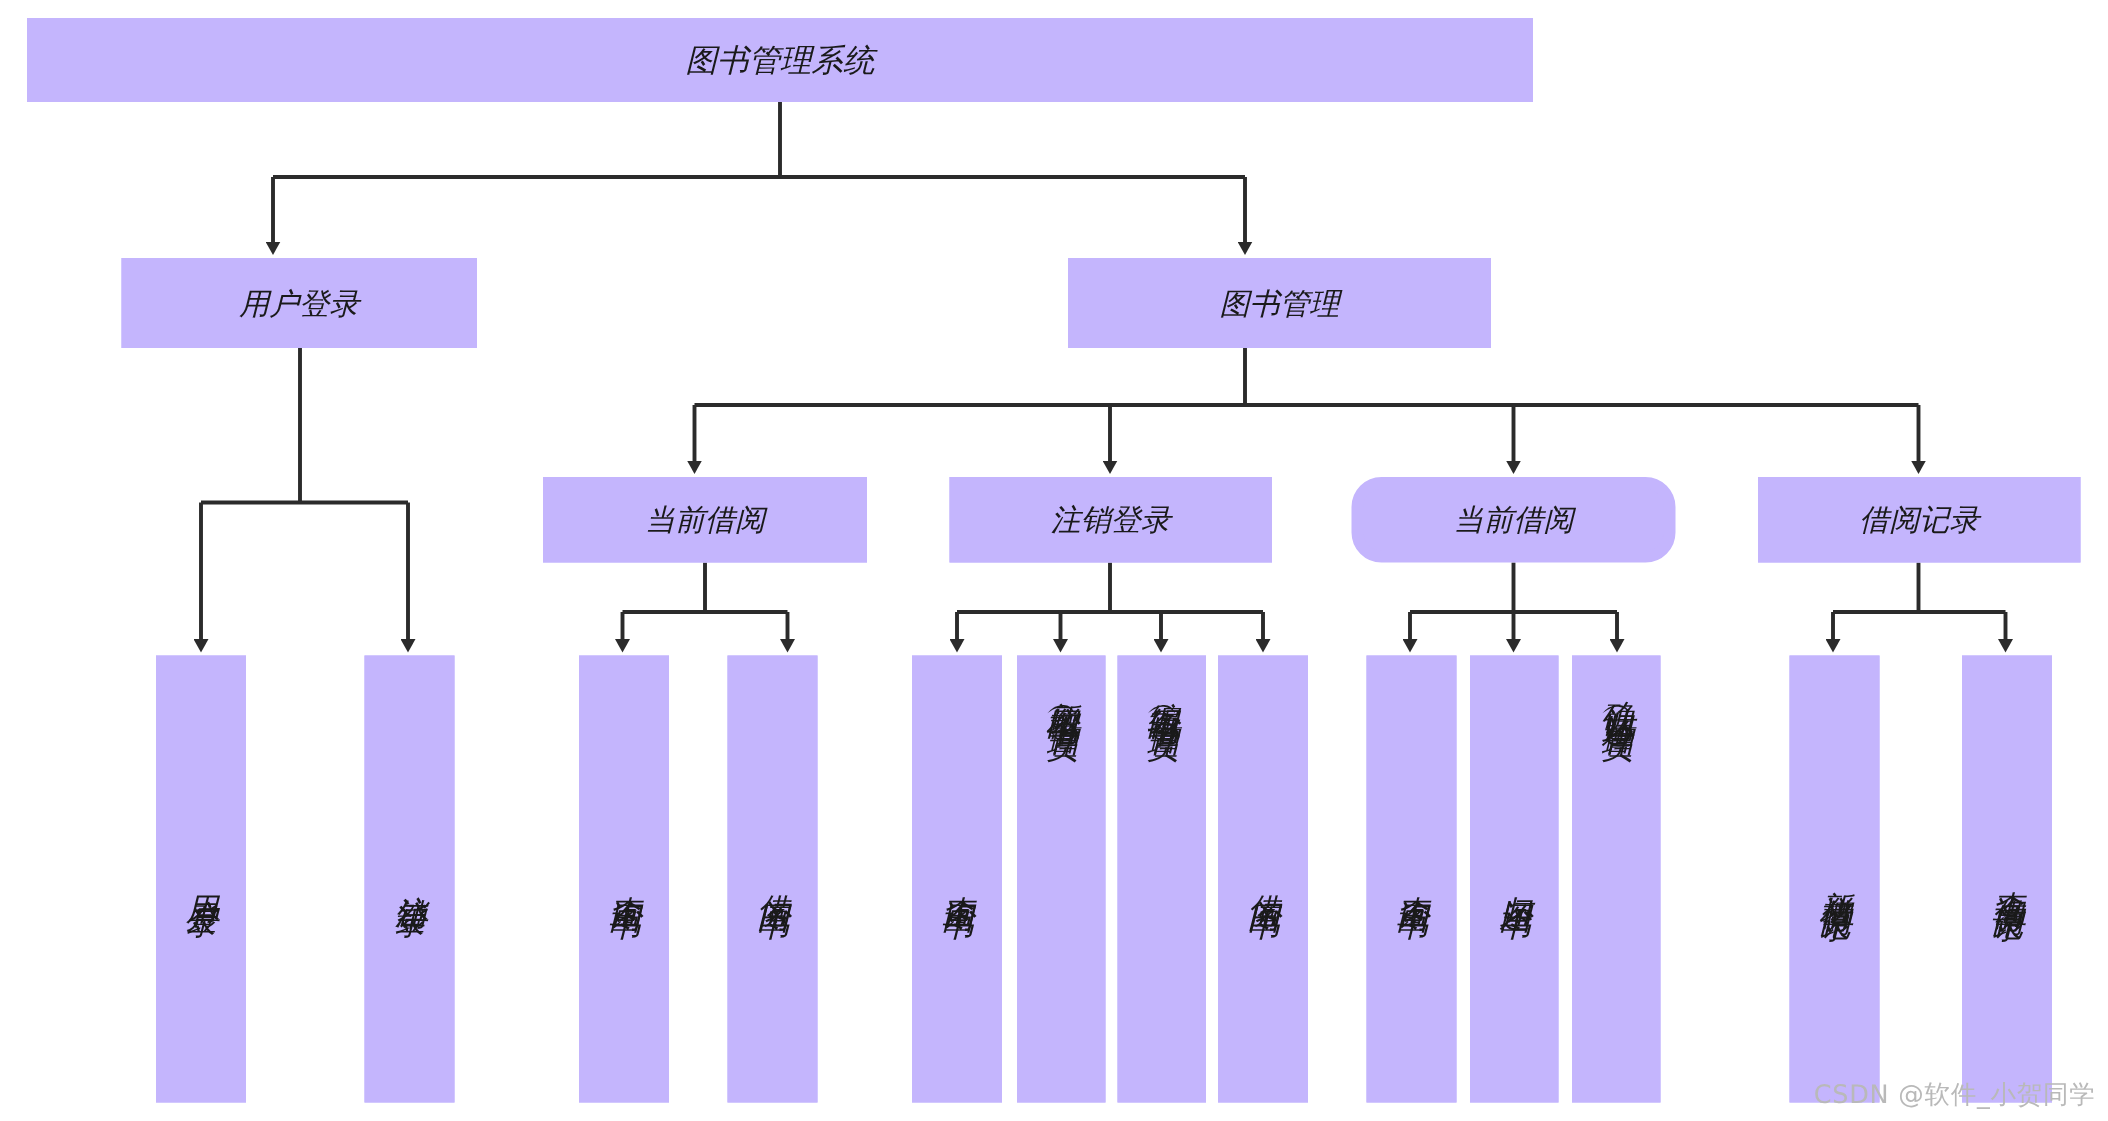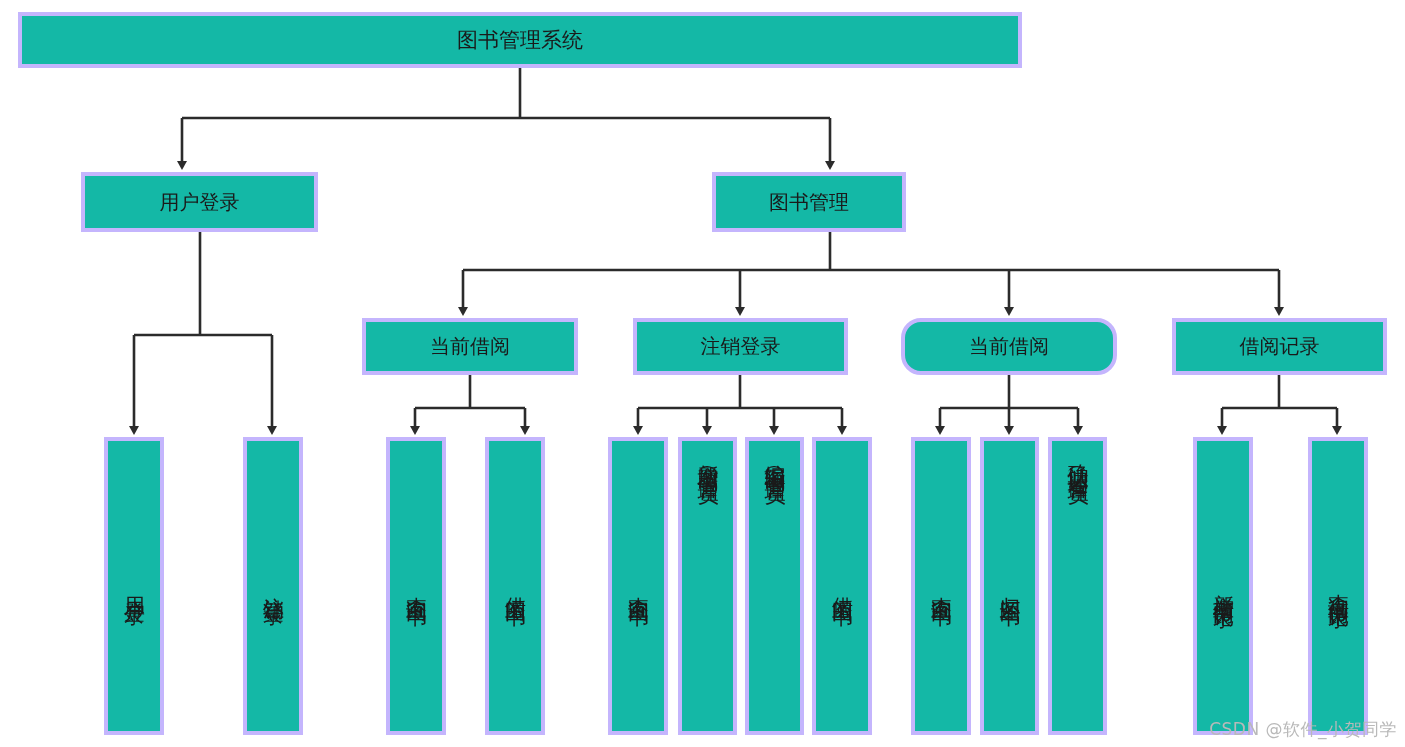--- a/index.html
+++ b/index.html
@@ -21,26 +21,27 @@
     position: absolute;
     left: 0;
     top: 0;
     width: 1405px;
     height: 747px;
     pointer-events: none;
   }
   .node {
     position: absolute;
     box-sizing: border-box;
-    background: #14b8a6;
-    border: 4px solid #c4b5fd;
+    background: #c4b5fd;
+    border: 8px solid #c4b5fd;
     display: flex;
     align-items: center;
     justify-content: center;
     color: #1a1a1a;
+    font-style: italic;
   }
   .node.root {
     font-size: 21px;
   }
   .node.level2 {
     font-size: 20px;
   }
   .node.leaf {
     align-items: flex-start;
     justify-content: center;
@@ -125,21 +126,21 @@
     </g>
   </svg>
 
   <div class="node root" style="left:18px; top:12px; width:1004px; height:56px;">
     <span>图书管理系统</span>
   </div>
 
   <div class="node level2" style="left:81px; top:172px; width:237px; height:60px;">
     <span>用户登录</span>
   </div>
-  <div class="node level2" style="left:712px; top:172px; width:194px; height:60px;">
+  <div class="node level2" style="left:712px; top:172px; width:282px; height:60px;">
     <span>图书管理</span>
   </div>
 
   <div class="node level2" style="left:362px; top:318px; width:216px; height:57px;">
     <span>当前借阅</span>
   </div>
   <div class="node level2" style="left:633px; top:318px; width:215px; height:57px;">
     <span>注销登录</span>
   </div>
   <div class="node level2" style="left:901px; top:318px; width:216px; height:57px;border-radius:20px;">

